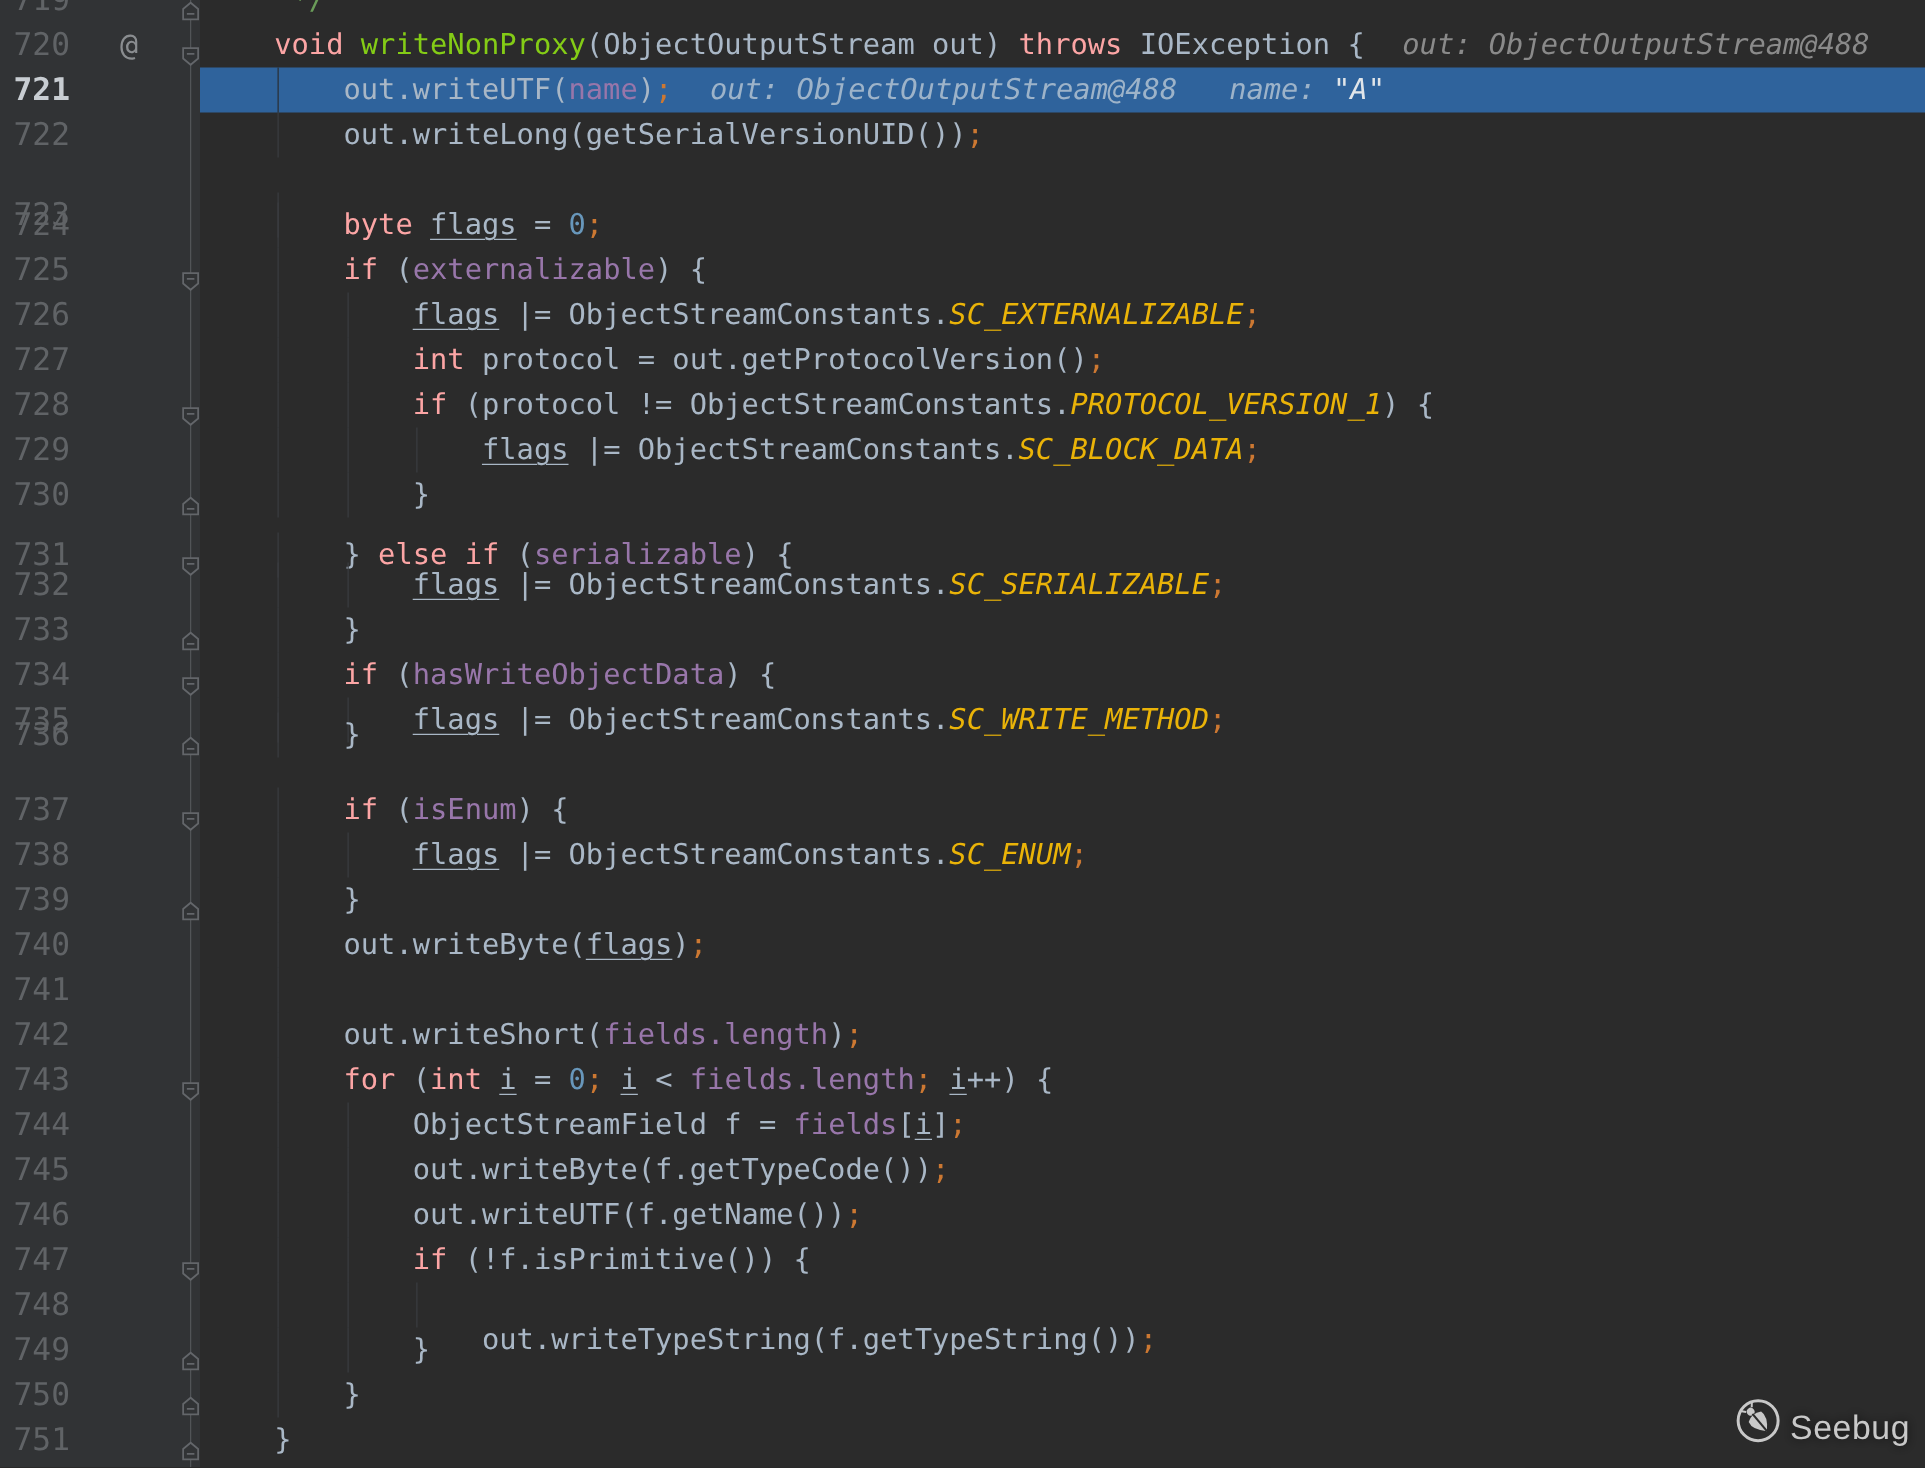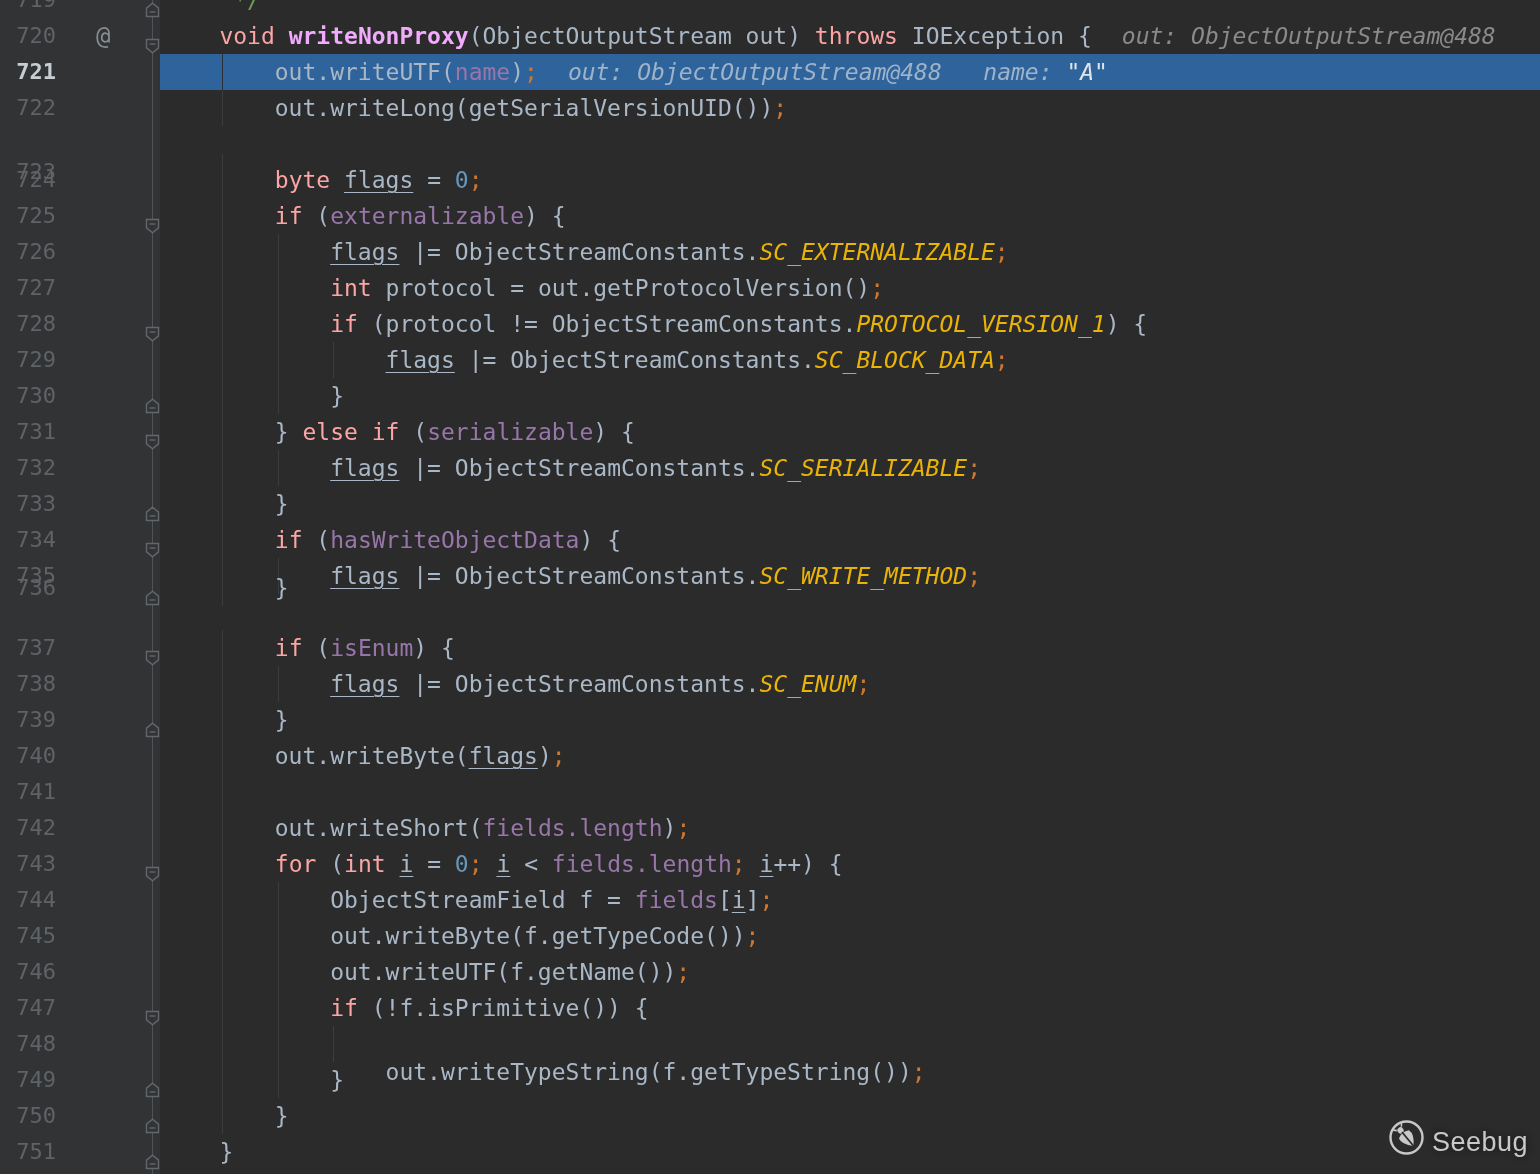--- a/index.html
+++ b/index.html
@@ -7,33 +7,33 @@
     position:relative;width:1540px;height:1174px;overflow:hidden;
     background:#2b2b2b;
     font-family:"DejaVu Sans Mono","Liberation Mono",monospace;
     font-size:23px;line-height:36px;color:#a9b7c6;
   }
   #gutter-bg{position:absolute;left:0;top:0;width:160px;height:100%;background:#313335;}
   #fold-rail{position:absolute;left:152px;top:0;height:100%;width:1px;background:#515457;}
   .row{position:absolute;left:0;width:1540px;height:36px;white-space:nowrap;}
   .row.exec{background:linear-gradient(to right,rgba(0,0,0,0) 160px,#2f639c 160px);}
   .lnum{position:absolute;left:0;top:0;width:56px;text-align:right;
-        color:#606366;font-size:22px;line-height:36px;}
+        color:#606366;font-size:25px;line-height:36px;}
   .exec .lnum{color:#c8cdd2;font-weight:bold;}
   .ann{position:absolute;left:96px;top:0;width:28px;color:#8a8d90;font-size:24px;line-height:36px;}
   .fold{position:absolute;left:145px;top:10px;width:15px;height:16px;}
   .fold svg path{fill:#313335;stroke:#63666a;stroke-width:1.4;}
   .fold svg line{stroke:#63666a;stroke-width:1.4;}
   .guide{position:absolute;top:0;height:36px;width:1px;background:#3a3d40;}
   .exec .guide{background:#2a3037;}
   .code{position:absolute;left:160px;top:0;height:36px;line-height:36px;white-space:pre;}
   .tk-p{color:#a9b7c6;}
   .tk-k{color:#fca5a5;}
   .tk-s{color:#cc7832;}
-  .tk-d{color:#f0abfc;font-weight:bold;}
+  .tk-d{color:#84cc16;}
   .tk-f{color:#9876aa;}
   .tk-c{color:#eab308;font-style:italic;}
   .tk-n{color:#6897bb;}
   .tk-g{color:#6a9c59;}
   .tk-r{color:#a9b7c6;text-decoration:underline;text-underline-offset:4px;text-decoration-thickness:1px;}
   .hint{font-style:italic;margin-left:30px;}
   .tk-h{color:#8a8a8a;}
   .tk-hb{color:#9db3c9;}
   .tk-hv{color:#e0e5e9;}
   #watermark{position:absolute;left:1388px;top:1118px;width:140px;height:48px;
@@ -127,21 +127,21 @@
       <div class="row" style="top: 378px;">
         <span class="lnum">730</span>
         <span class="fold"><svg width="15" height="16" viewBox="0 0 15 16">
             <path d="M1.5 14.5 H13.5 V6.2 L7.5 1.2 L1.5 6.2 Z"></path>
             <line x1="4.5" y1="10" x2="10.5" y2="10"></line>
           </svg></span>
         <span class="guide" style="left: 222.412px;"></span>
         <span class="guide" style="left: 277.824px;"></span>
         <span class="code" style="padding-left: 4px;"><span class="tk-p">            }</span></span>
       </div>
-      <div class="row" style="top: 414px; text-decoration: underline;">
+      <div class="row" style="top: 426px; text-decoration: underline;">
         <span class="lnum">731</span>
         <span class="fold"><svg width="15" height="16" viewBox="0 0 15 16">
             <path d="M1.5 1.5 H13.5 V9.8 L7.5 14.8 L1.5 9.8 Z"></path>
             <line x1="4.5" y1="6" x2="10.5" y2="6"></line>
           </svg></span>
         <span class="guide" style="left: 222.412px;"></span>
         <span class="code" style="padding-left: 4px;"><span class="tk-p">        } </span><span class="tk-k">else</span><span class="tk-p"> </span><span class="tk-k">if</span><span class="tk-p"> (</span><span class="tk-f">serializable</span><span class="tk-p">) {</span></span>
       </div>
       <div class="row" style="top: 450px;">
         <span class="lnum">732</span>

